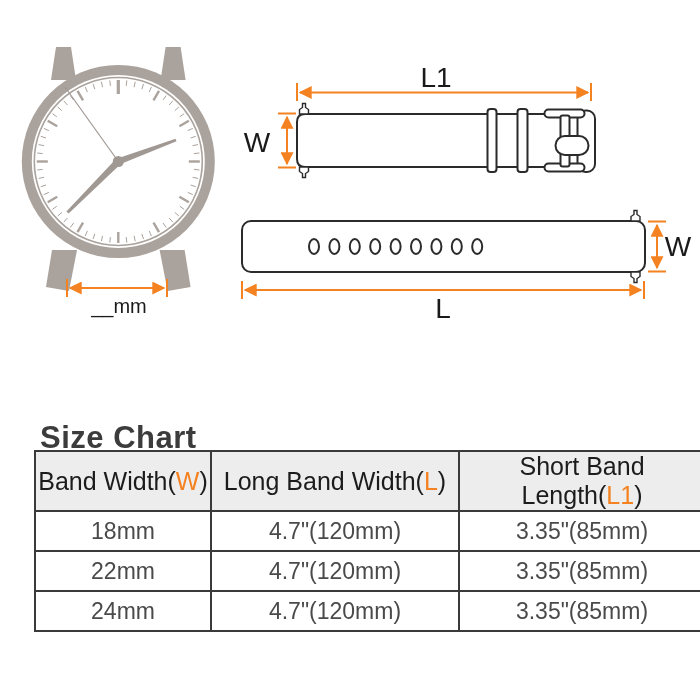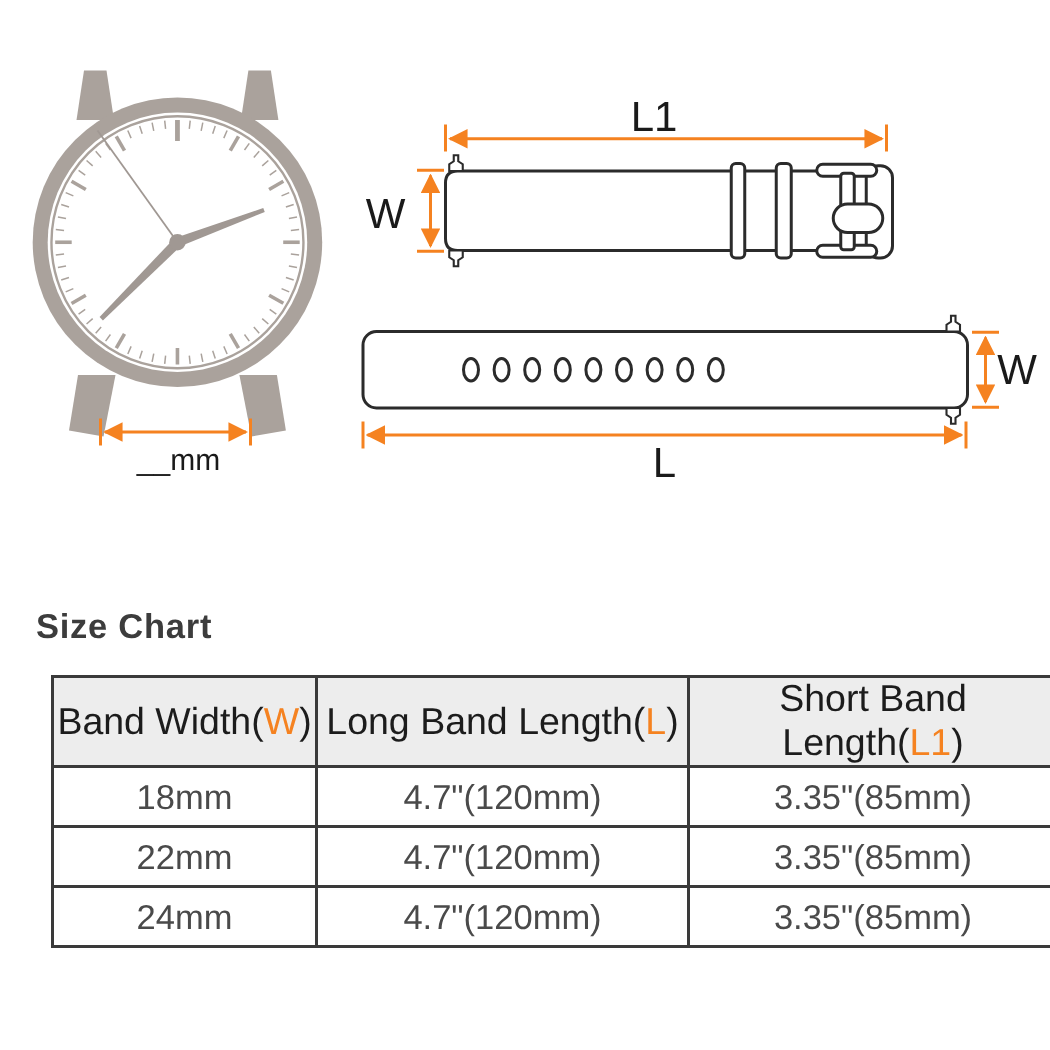--- a/index.html
+++ b/index.html
@@ -4,22 +4,22 @@
 <style>
   html,body{margin:0;padding:0;background:#fff;}
   .canvas{
     position:relative;width:700px;height:700px;background:#ffffff;
     font-family:"Liberation Sans",sans-serif;overflow:hidden;
   }
   .diagram-svg{position:absolute;left:0;top:0;}
   .dim-label{font-family:"Liberation Sans",sans-serif;fill:#1a1a1a;font-size:28px;}
   .mm-label{font-family:"Liberation Sans",sans-serif;fill:#1a1a1a;font-size:20px;}
   .size-chart-title{
-    position:absolute;left:24px;top:404px;margin:0;
-    font-size:23px;font-weight:bold;color:#3c3c3c;letter-spacing:0.5px;
+    position:absolute;left:24px;top:404px;margin:16px;
+    font-size:31px;font-weight:bold;color:#3c3c3c;letter-spacing:0.5px;
   }
   table.size-chart{
     position:absolute;left:19px;top:450px;width:670px;
     border-collapse:collapse;table-layout:fixed;margin-left:15px;
   }
   table.size-chart th, table.size-chart td{
     border:2px solid #3a3a3a;text-align:center;vertical-align:middle;padding:0;
     font-weight:normal;
   }
   table.size-chart th{
@@ -195,21 +195,21 @@
 
   <table class="size-chart">
     <colgroup>
         <col class="col-w">
         <col class="col-l">
         <col class="col-l1">
       </colgroup>
     <thead>
       <tr>
         <th><span>Band Width(</span><span class="accent">W</span><span>)</span></th>
-        <th><span>Long Band Length(</span><span class="accent">L</span><span>)</span></th>
+        <th><span>Long Band Width(</span><span class="accent">L</span><span>)</span></th>
         <th><span>Short Band Length(</span><span class="accent">L1</span><span>)</span></th>
       </tr>
     </thead>
     <tbody>
       <tr>
         <td>18mm</td>
         <td>4.7"(120mm)</td>
         <td>3.35"(85mm)</td>
       </tr>
       <tr>

